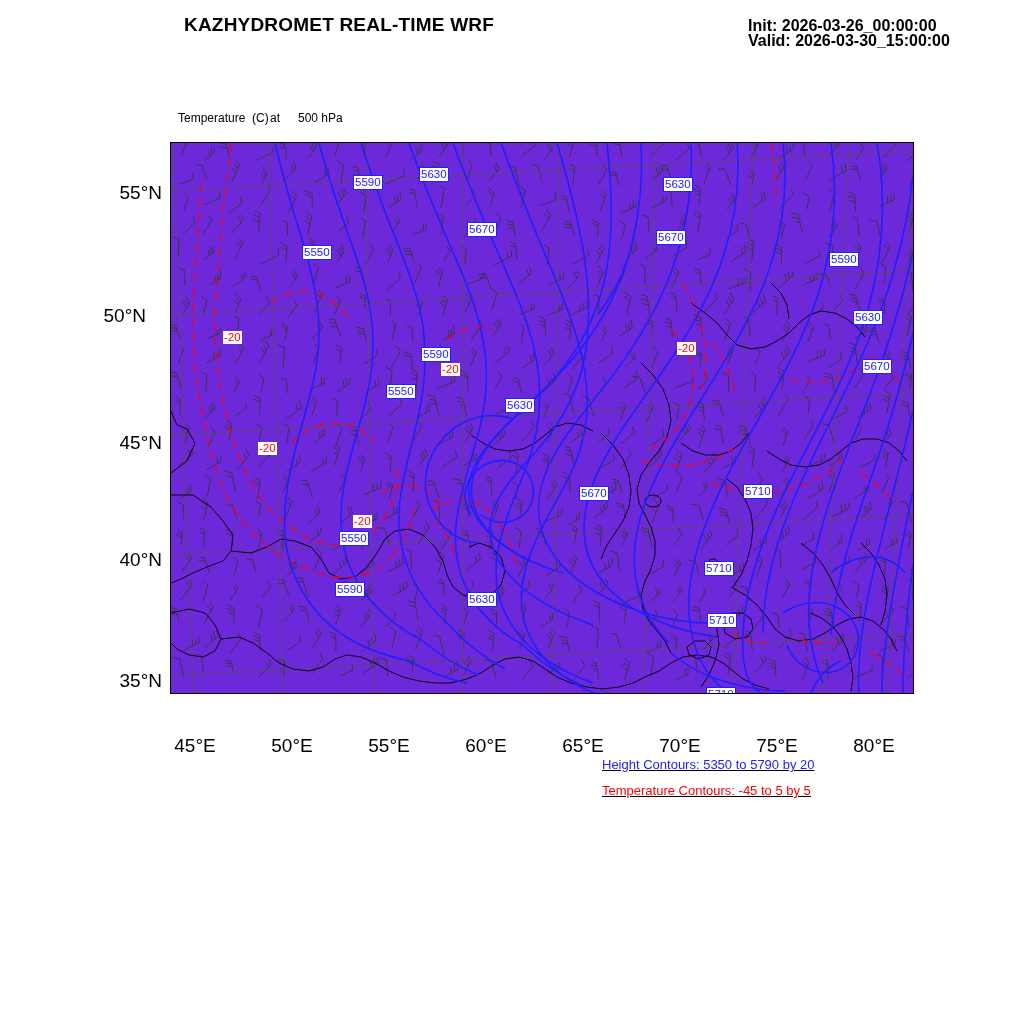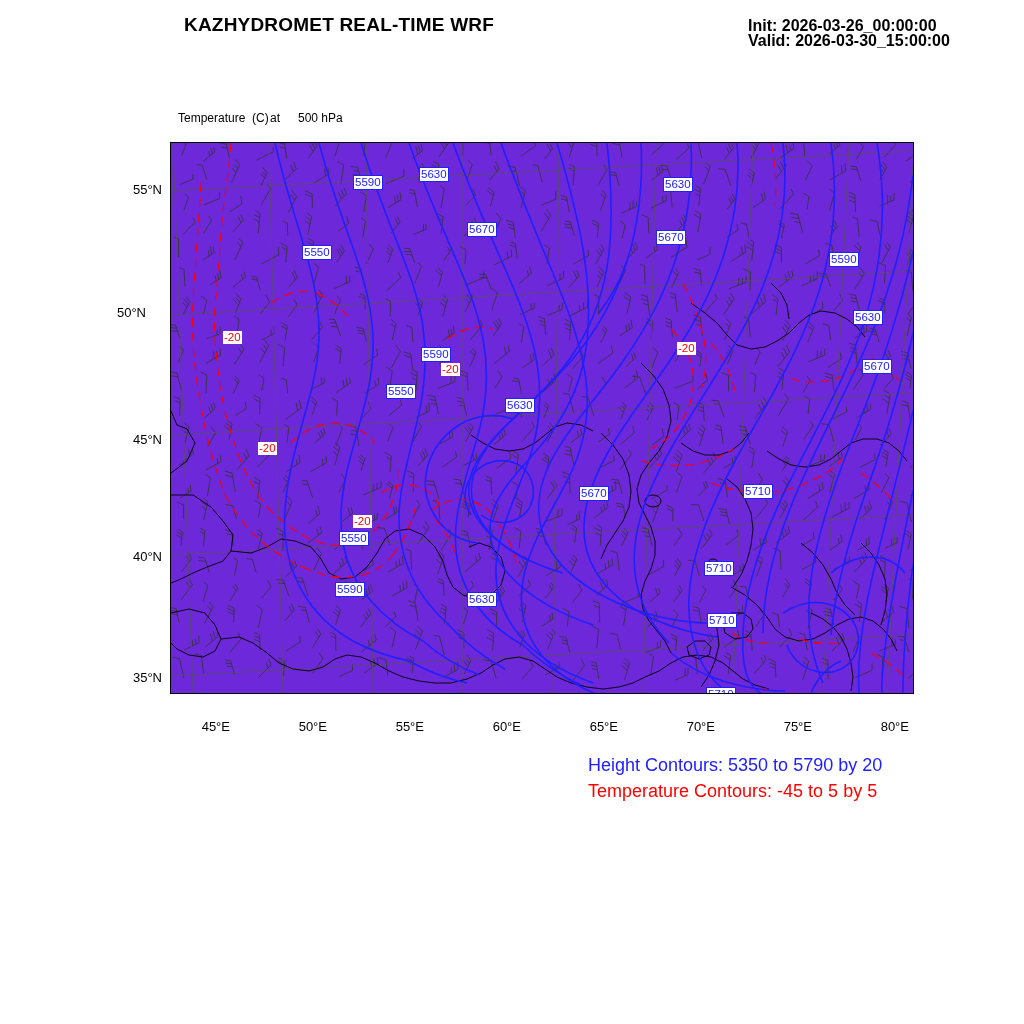--- a/index.html
+++ b/index.html
@@ -52,32 +52,33 @@
     height: 552px;
     border: 1px solid #000000;
     box-sizing: border-box;
     overflow: hidden;
     background: #6d28d9;
   }
   #map-frame svg { display: block; }
 
   .axis-label {
     position: absolute;
-    font-size: 13px;
+    font-size: 19px;
     color: #000;
   }
   .lat-label { text-align: right; width: 64px; }
-  .lon-label { text-align: right; width: 70px; }
+  .lon-label { text-align: center; width: 70px; margin-top: 16px; }
 
   #legend {
     position: absolute;
-    left: 588px;
+    left: 602px;
     top: 752px;
-    font-size: 18px;
+    font-size: 13px;
     line-height: 26px;
+    text-decoration: underline;
   }
   #legend .hgt { color: #2020ff; }
   #legend .tmp { color: #ff0000; }
 
   .clabel {
     position: absolute;
     font-size: 11.5px;
     background: #ffffff;
     padding: 0px 1px;
     line-height: 13px;

